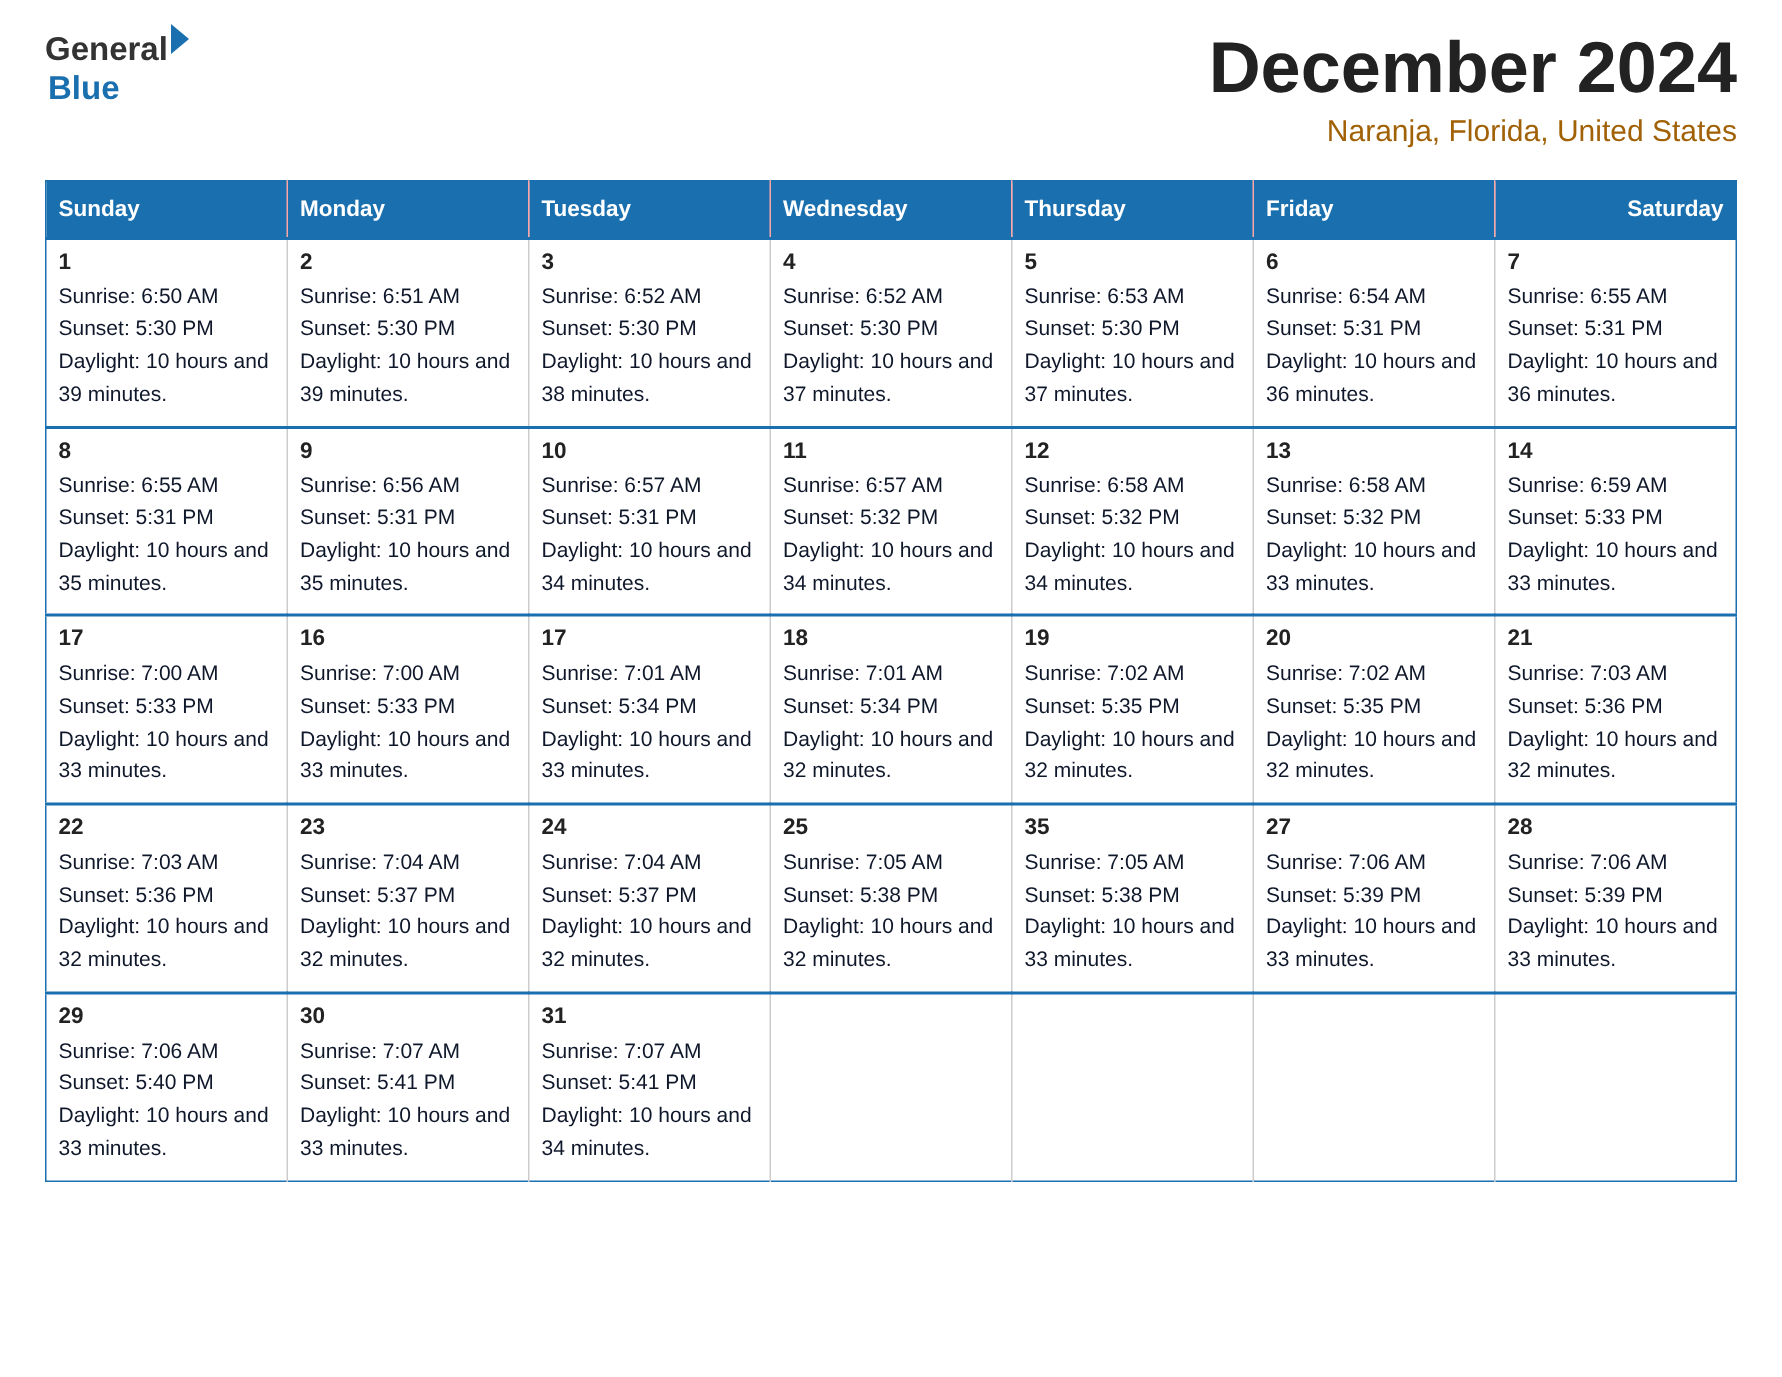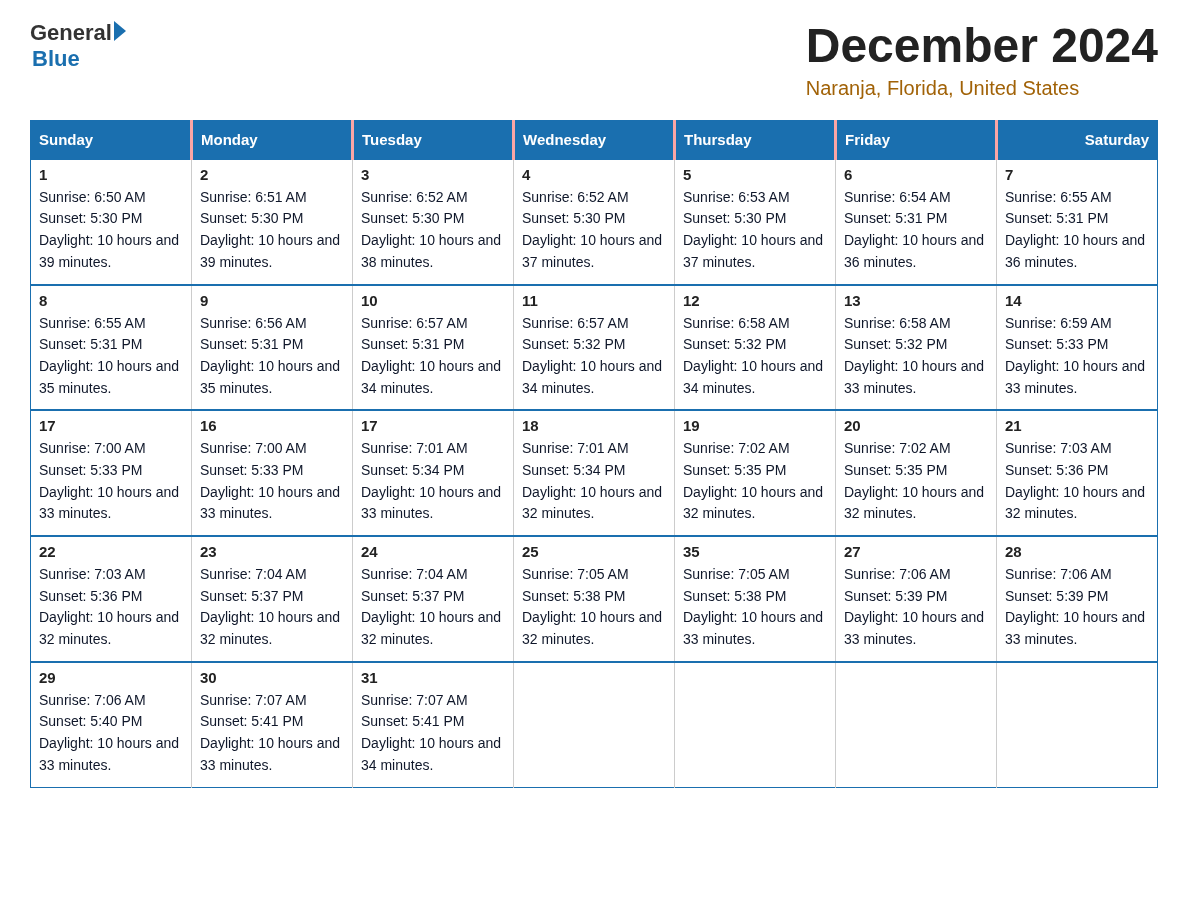--- a/index.html
+++ b/index.html
@@ -34,29 +34,29 @@
       border-bottom: 10px solid transparent;
       margin-left: 2px;
       margin-top: -4px;
     }
     .logo-block {
       display: flex;
       flex-direction: column;
     }
     .logo-line1 {
       display: flex;
-      align-items: center;
     }
     .logo-line2 {
       font-size: 22px;
       font-weight: bold;
       color: #1a6faf;
       padding-left: 2px;
     }
     .title-block {
+      text-align: right;
     }
     .month-title {
       font-size: 48px;
       font-weight: bold;
       color: #222;
       line-height: 1.1;
     }
     .location {
       font-size: 20px;
       color: #a16207;
@@ -67,21 +67,21 @@
       border-collapse: collapse;
       border: 1px solid #1a6faf;
     }
     .calendar thead tr th {
       background-color: #1a6faf;
       color: #fff;
       font-size: 15px;
       font-weight: bold;
       padding: 10px 8px;
       text-align: left;
-      border-right: 3px solid #fca5a5;
+      border-right: 1px solid #fca5a5;
     }
     .calendar thead tr th:last-child {
       border-right: none;
       text-align: right;
     }
     .calendar tbody tr {
       border-top: 2px solid #1a6faf;
     }
     .calendar tbody tr td {
       vertical-align: top;

